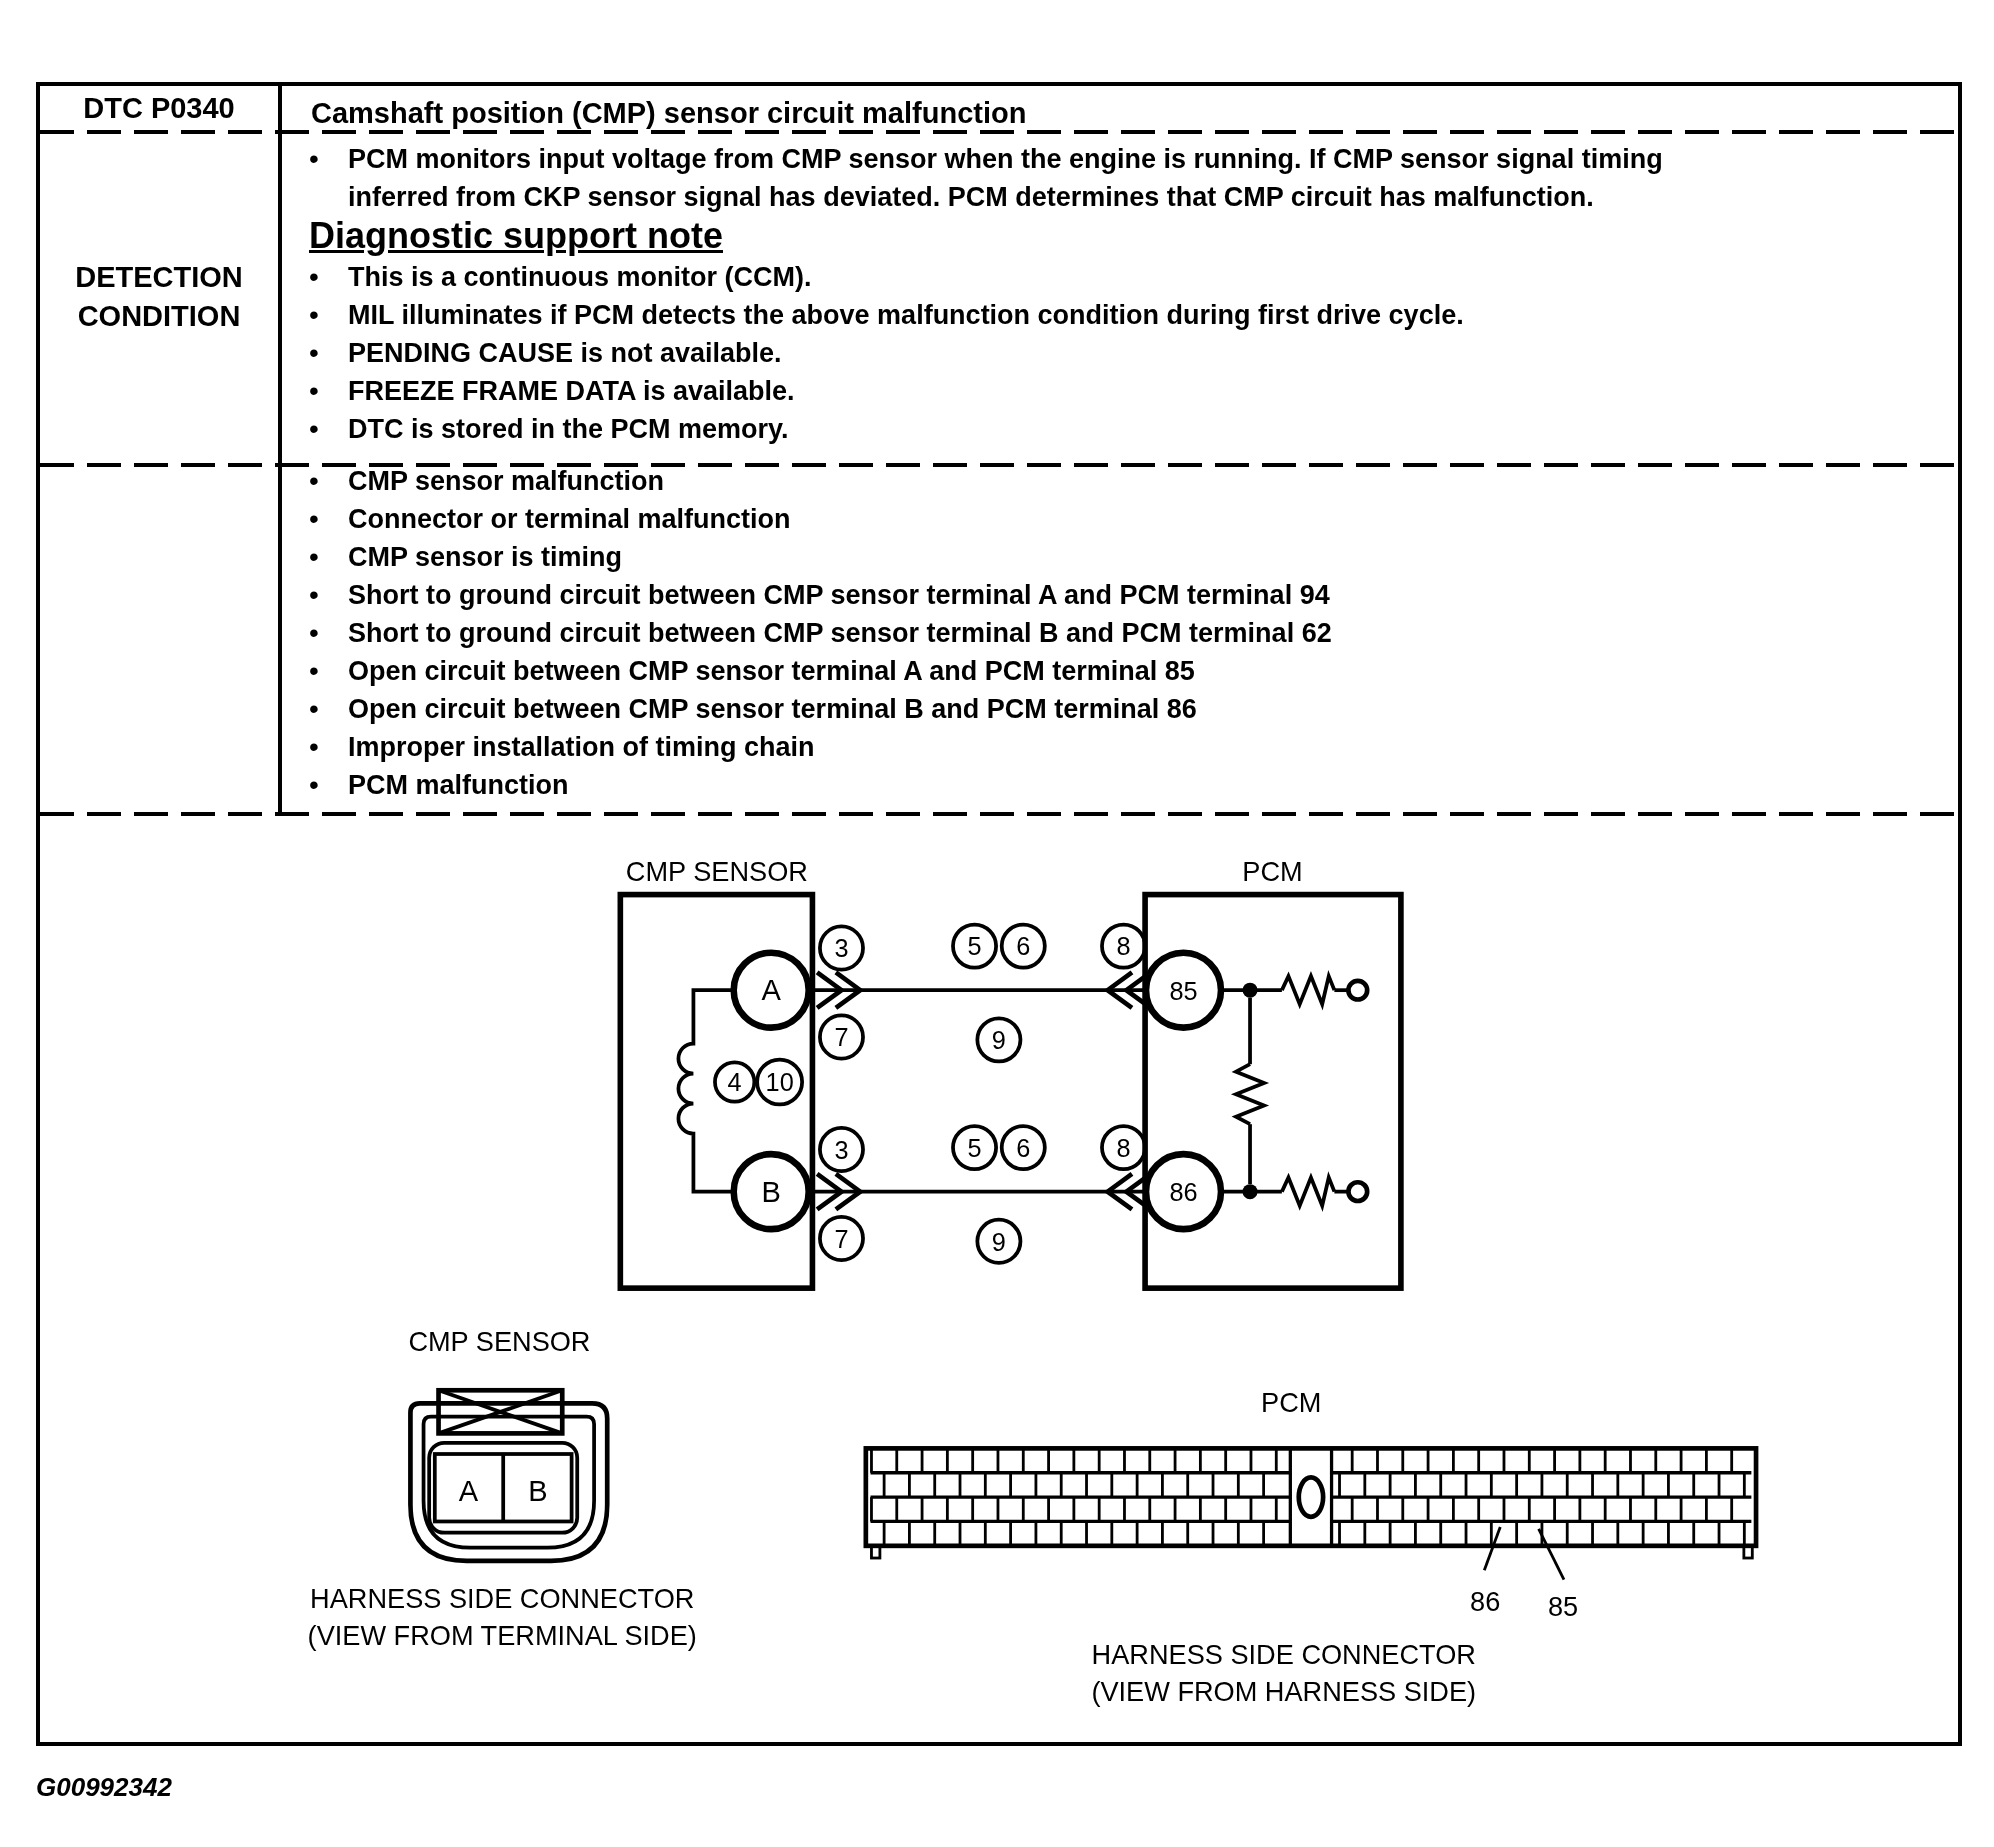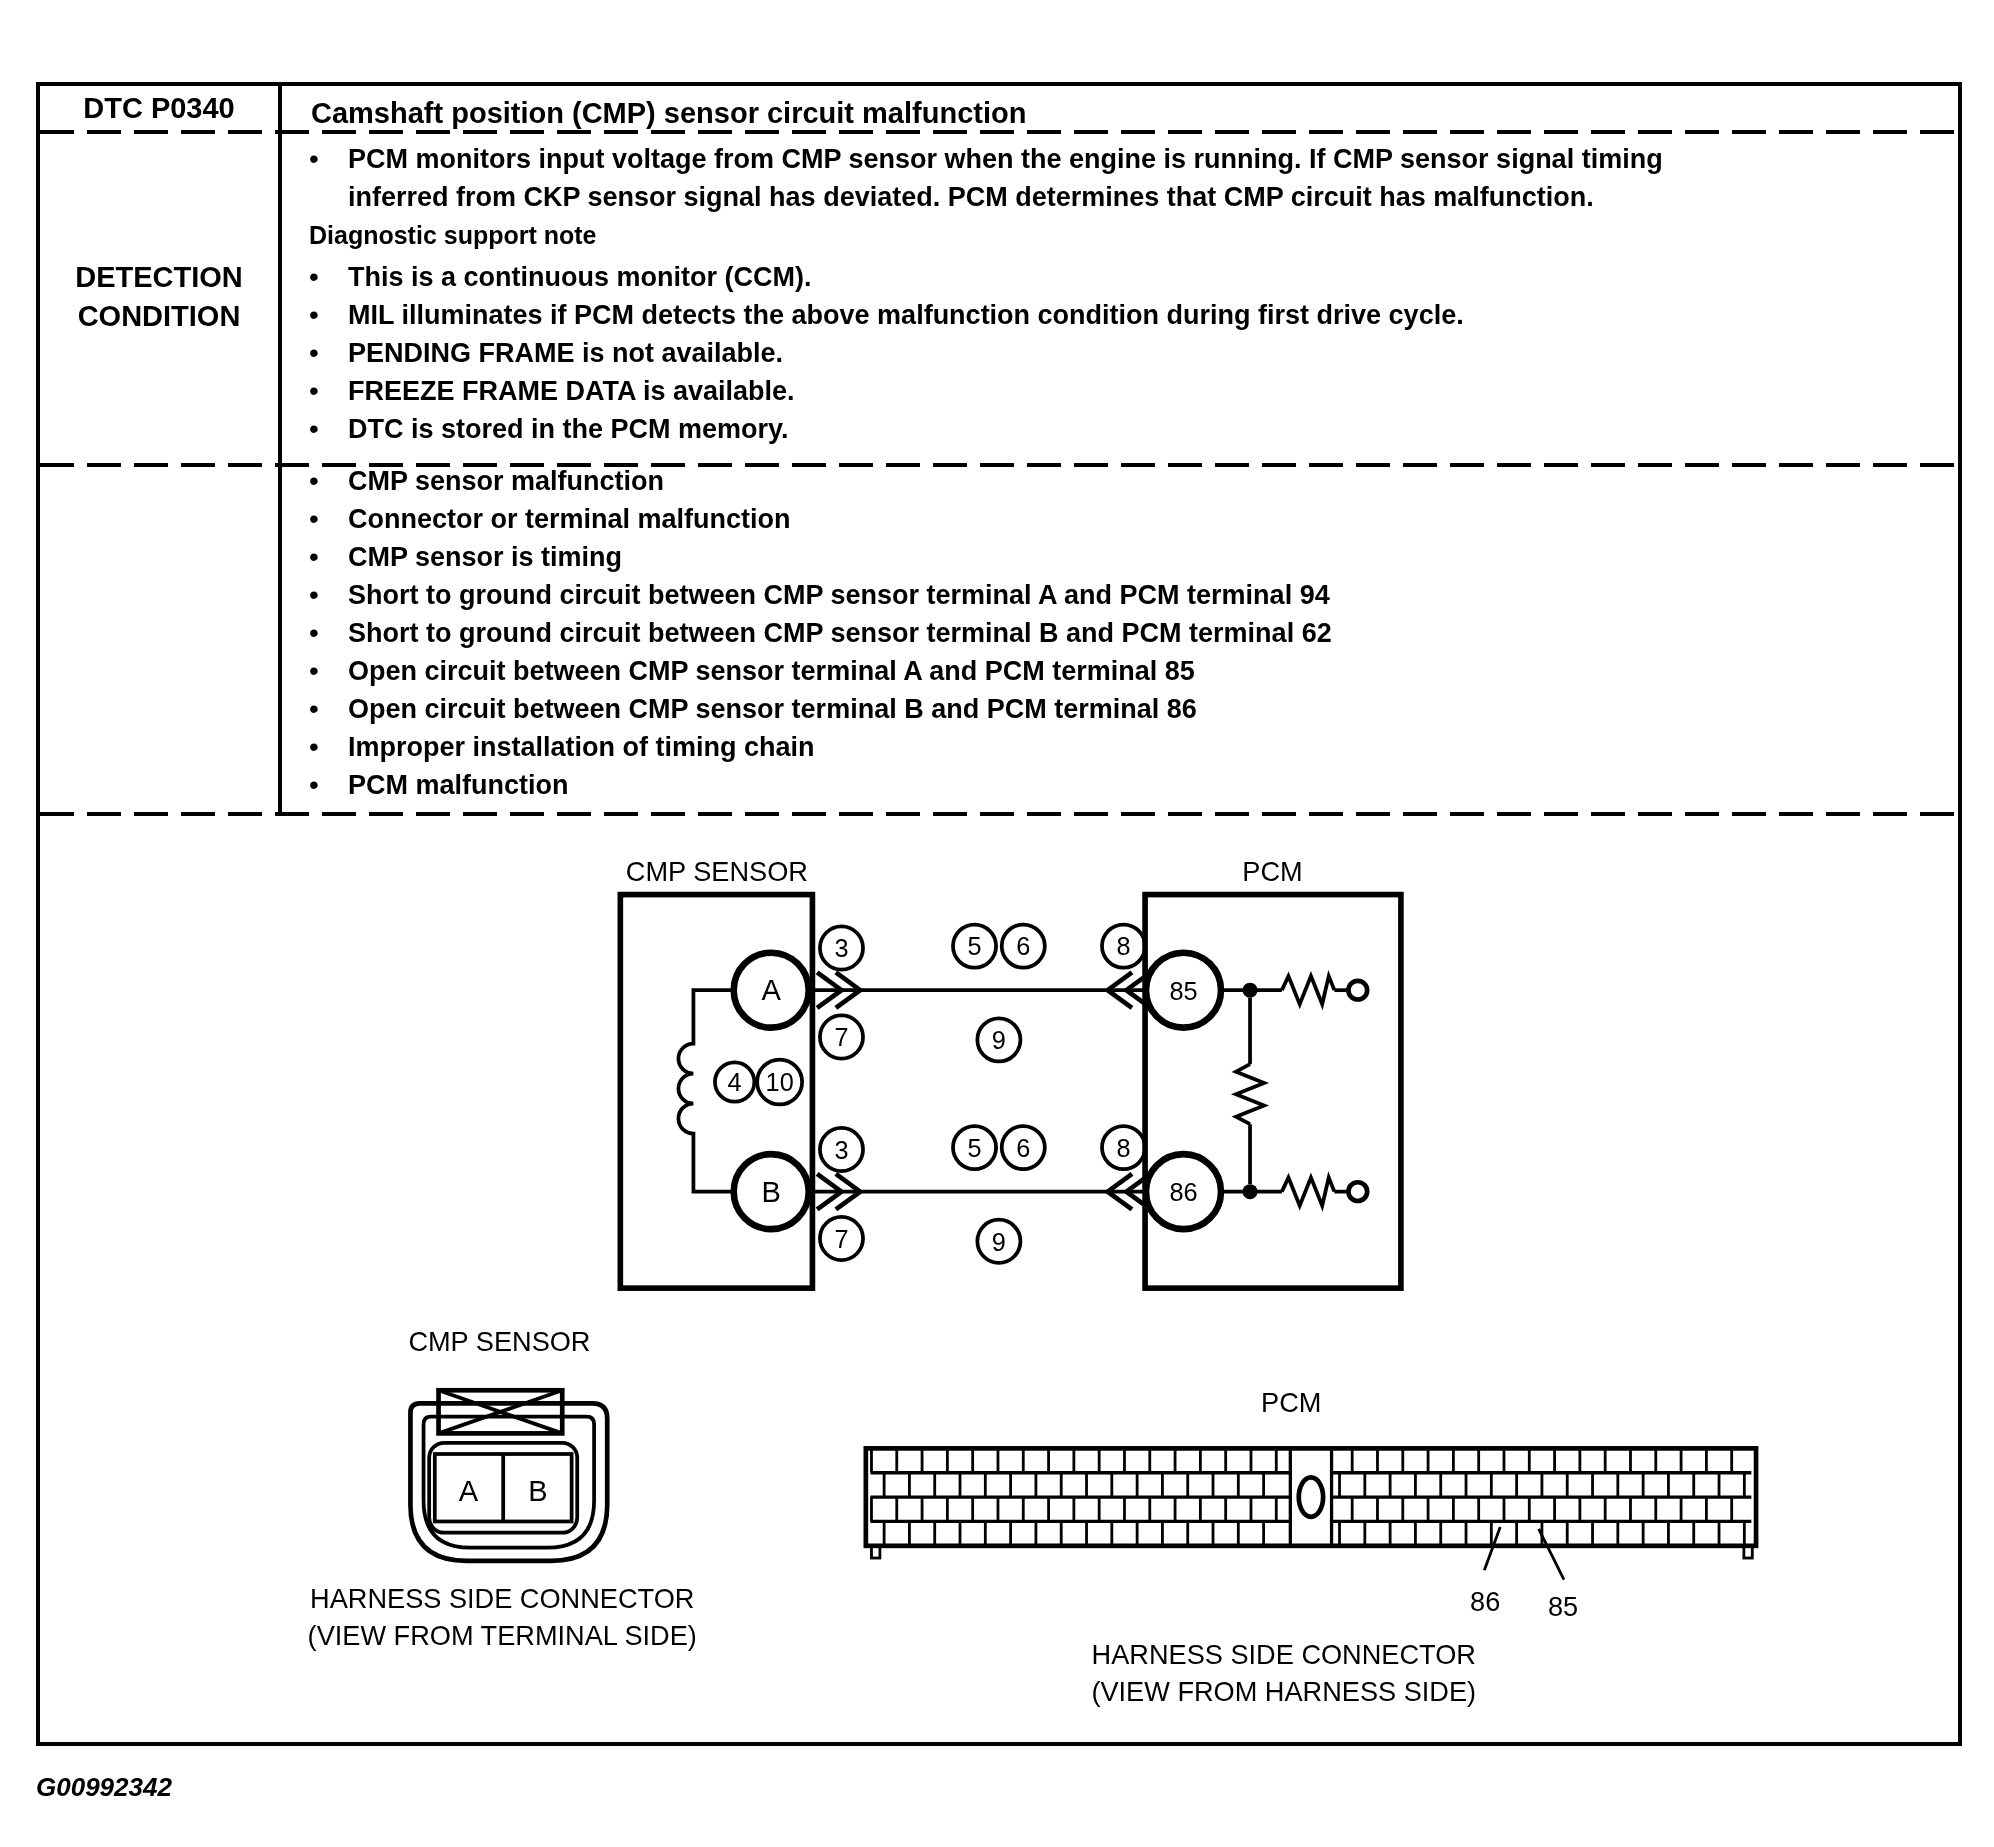--- a/index.html
+++ b/index.html
@@ -11,21 +11,21 @@
          background:repeating-linear-gradient(90deg,#000 0 34px,transparent 34px 47px);}
   .hl1{top:44px}.hl2{top:377px}.hl3{top:726px}
   .cell-label{position:absolute;left:0;width:238px;display:flex;align-items:center;justify-content:center;
               text-align:center;font-weight:bold;font-size:29px;line-height:39px;}
   .lab-hdr{top:0;height:44px;}
   .lab-det{top:44px;height:333px;}
   .lab-cause{top:377px;height:349px;}
   .title{position:absolute;left:271px;top:0;height:44px;display:flex;align-items:flex-end;
          font-weight:bold;font-size:29px;}
   .det-intro{position:absolute;left:269px;top:54px;width:1405px;font-size:27px;line-height:38px;}
-  .det-heading{position:absolute;left:269px;top:129px;font-size:25px;line-height:41px;font-weight:bold;}
+  .det-heading{position:absolute;left:269px;top:129px;font-size:36px;line-height:41px;font-weight:bold;text-decoration:underline;}
   .bullets{position:absolute;left:269px;font-size:27px;line-height:38px;}
   .det-bullets{top:172px;width:1546px;}
   .cause-bullets{top:376px;width:1546px;}
   .bullet{display:flex;}
   .bullet .dot{flex:0 0 39px;width:39px;font-size:28px;}
   .bullet .txt{flex:1;font-weight:bold;}
   .intro-txt{width:1354px;}
   .figure-id{position:absolute;left:36px;top:1763px;font-size:26px;font-weight:bold;font-style:italic;}
   svg.diagram{position:absolute;left:0;top:0;width:1995px;height:1848px;}
   svg .ln{stroke:#000;fill:none;}
@@ -77,21 +77,21 @@
           <span class="txt">This is a continuous monitor (CCM).</span>
         </div>
 
         <div class="bullet">
           <span class="dot">•</span>
           <span class="txt">MIL illuminates if PCM detects the above malfunction condition during first drive cycle.</span>
         </div>
 
         <div class="bullet">
           <span class="dot">•</span>
-          <span class="txt">PENDING FRAME is not available.</span>
+          <span class="txt">PENDING CAUSE is not available.</span>
         </div>
 
         <div class="bullet">
           <span class="dot">•</span>
           <span class="txt">FREEZE FRAME DATA is available.</span>
         </div>
 
         <div class="bullet">
           <span class="dot">•</span>
           <span class="txt">DTC is stored in the PCM memory.</span>

